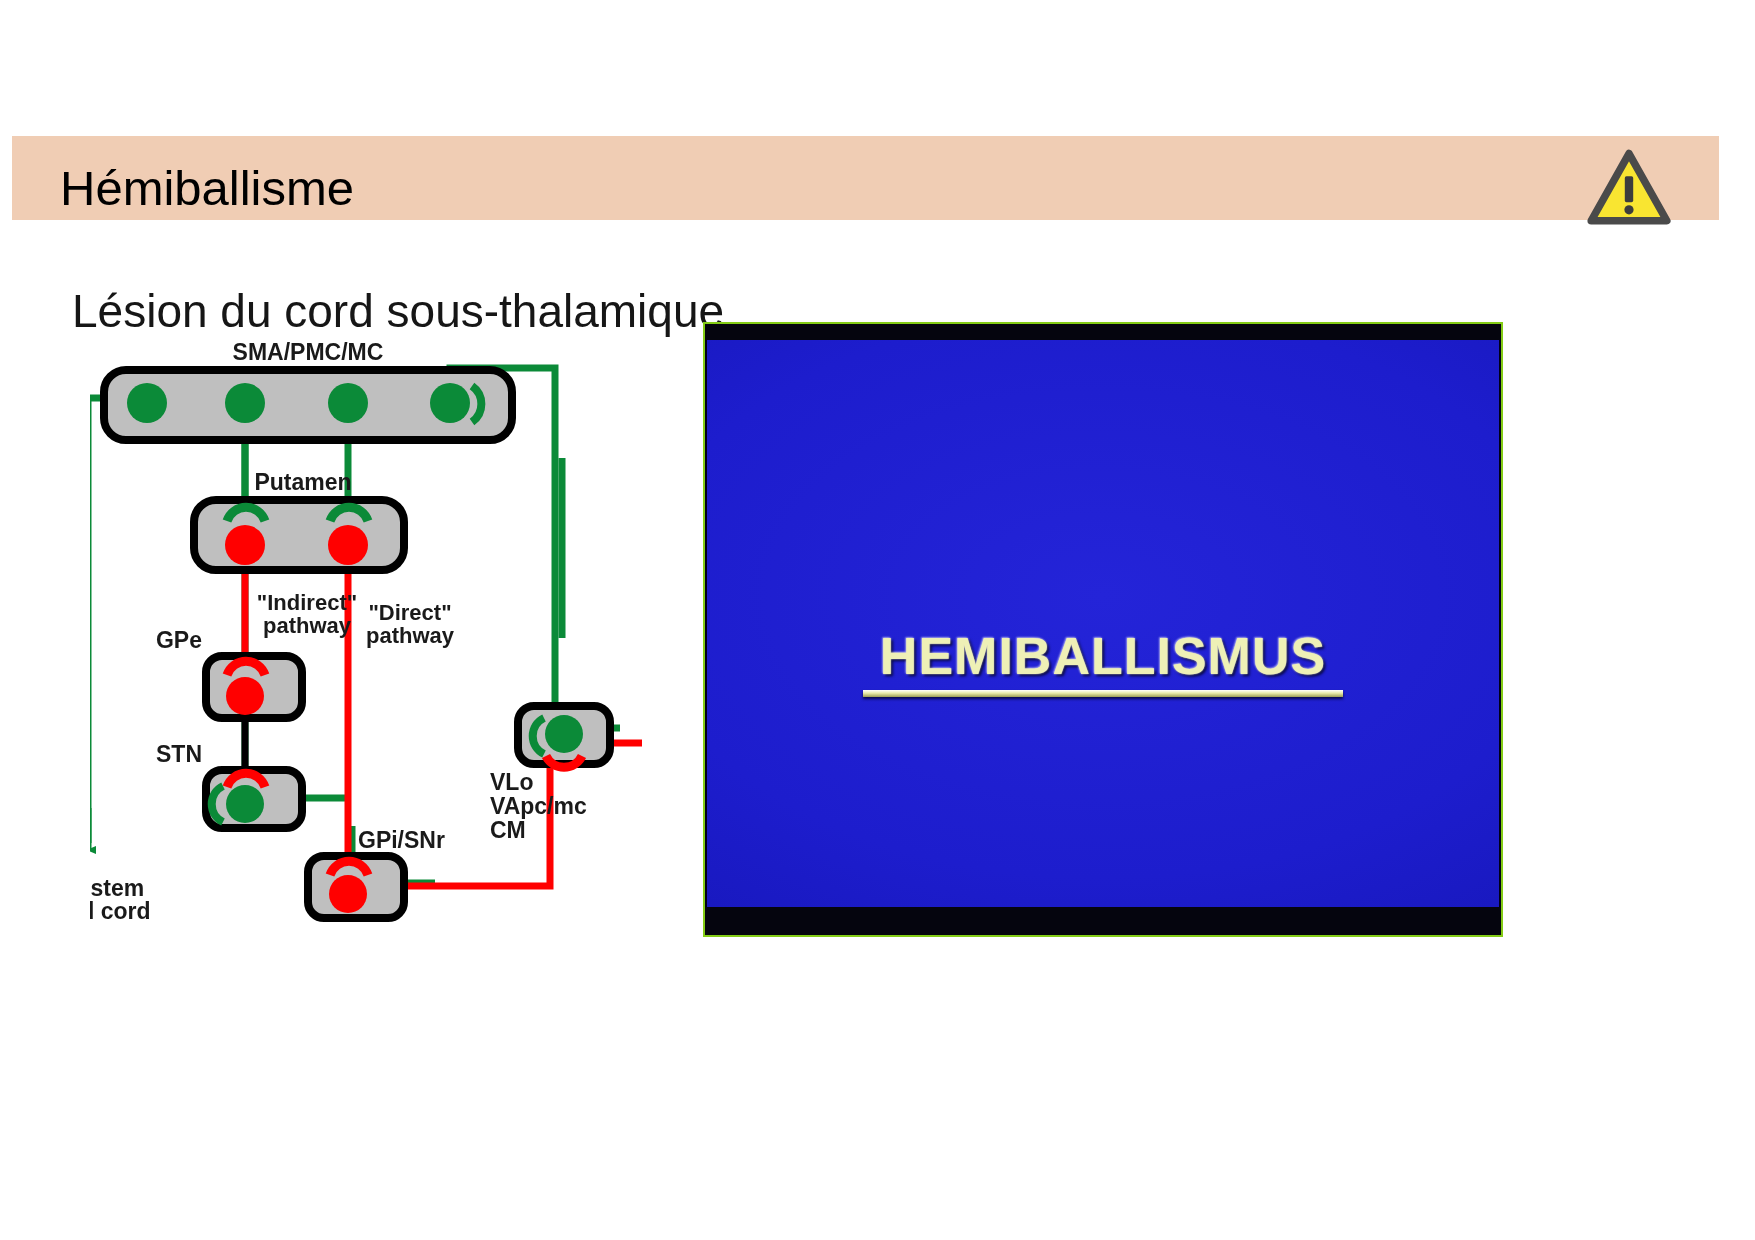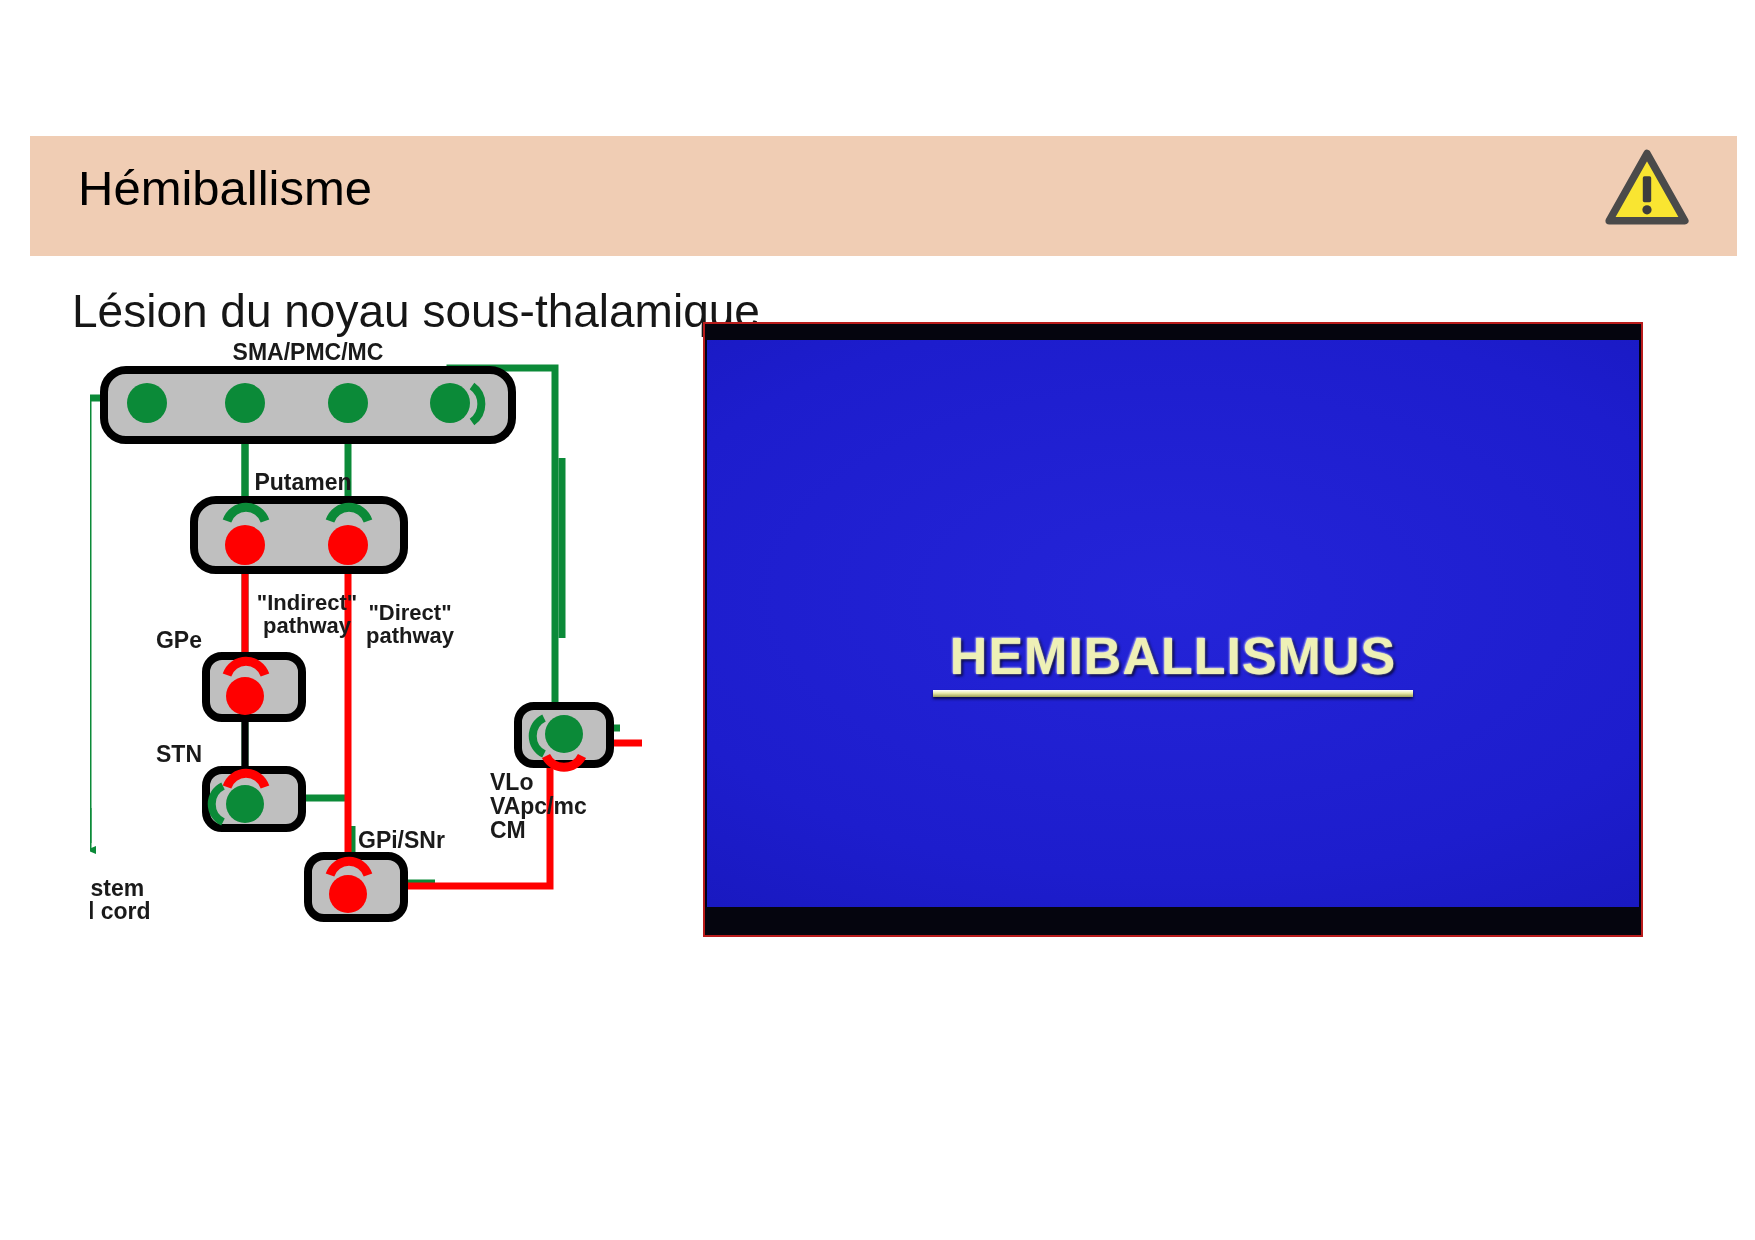--- a/index.html
+++ b/index.html
@@ -6,21 +6,21 @@
   body{
     width:1755px;height:1240px;
     background:#ffffff;
     font-family:"Liberation Sans", sans-serif;
     position:relative;
     overflow:hidden;
   }
 
   
   #header-banner{
-    position:absolute;left:30px;top:136px;width:1707px;height:120px;
+    position:absolute;left:12px;top:136px;width:1707px;height:84px;
     background:#f0cdb4;
   }
   #page-title{
     position:absolute;left:48px;top:22px;
     font-size:49px;line-height:60px;color:#000000;
     font-family:"Liberation Sans", sans-serif;
     letter-spacing:0px;
     white-space:nowrap;
   }
   #warning-icon{
@@ -35,23 +35,23 @@
   }
 
   
   #circuit-diagram{
     position:absolute;left:90px;top:338px;width:610px;height:600px;font-weight:bold;
   }
   #circuit-diagram svg{display:block;}
 
   
   #video-panel{
-    position:absolute;left:703px;top:322px;width:940px;height:615px;
+    position:absolute;left:703px;top:322px;width:800px;height:615px;
     background:#000018;
-    border:2px solid #b91c1c;
+    border:2px solid #84cc16;
     box-sizing:border-box;
     overflow:hidden;
   }
   #video-screen{
     position:absolute;left:2px;top:14px;right:2px;bottom:26px;
     background:
       radial-gradient(ellipse 130% 110% at 50% 45%, #2424d8 0%, #1d1dcd 45%, #1515b4 80%, #10108f 100%);
   }
   #video-caption-wrap{
     position:absolute;left:0;right:0;top:290px;text-align:center;
@@ -91,21 +91,21 @@
   <div id="page-title">Hémiballisme</div>
   <div id="warning-icon">
     <svg viewBox="0 0 100 94" width="84" height="80" aria-hidden="true">
       <path d="M50 6 L95 86 L5 86 Z" fill="#f9e531" stroke="#4a4a4a" stroke-width="9" stroke-linejoin="round"></path>
       <rect x="45" y="33" width="10" height="31" rx="2" fill="#3d3d3d"></rect>
       <circle cx="50" cy="73" r="5.5" fill="#3d3d3d"></circle>
     </svg>
   </div>
 </div>
 
-<div id="subtitle">Lésion du noyau sous-thalamique</div>
+<div id="subtitle">Lésion du cord sous-thalamique</div>
 
 <div id="circuit-diagram">
 <svg width="610" height="600" viewBox="0 0 610 600" xmlns="http://www.w3.org/2000/svg">
   <defs>
     <marker id="greenArrow" markerWidth="10" markerHeight="10" refX="4" refY="8" orient="auto" markerUnits="userSpaceOnUse">
       <path d="M0,0 L8,0 L4,10 Z" fill="#0b8a38"></path>
     </marker>
   </defs>
 
   <g stroke="#0b8a38" stroke-width="7" fill="none" stroke-linecap="butt">

